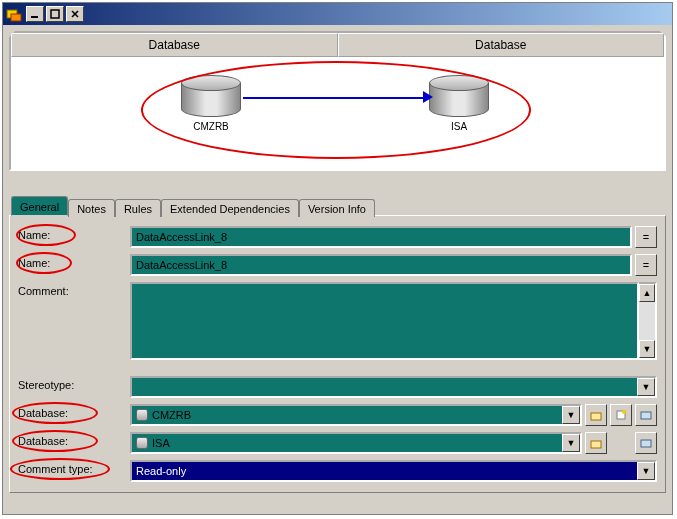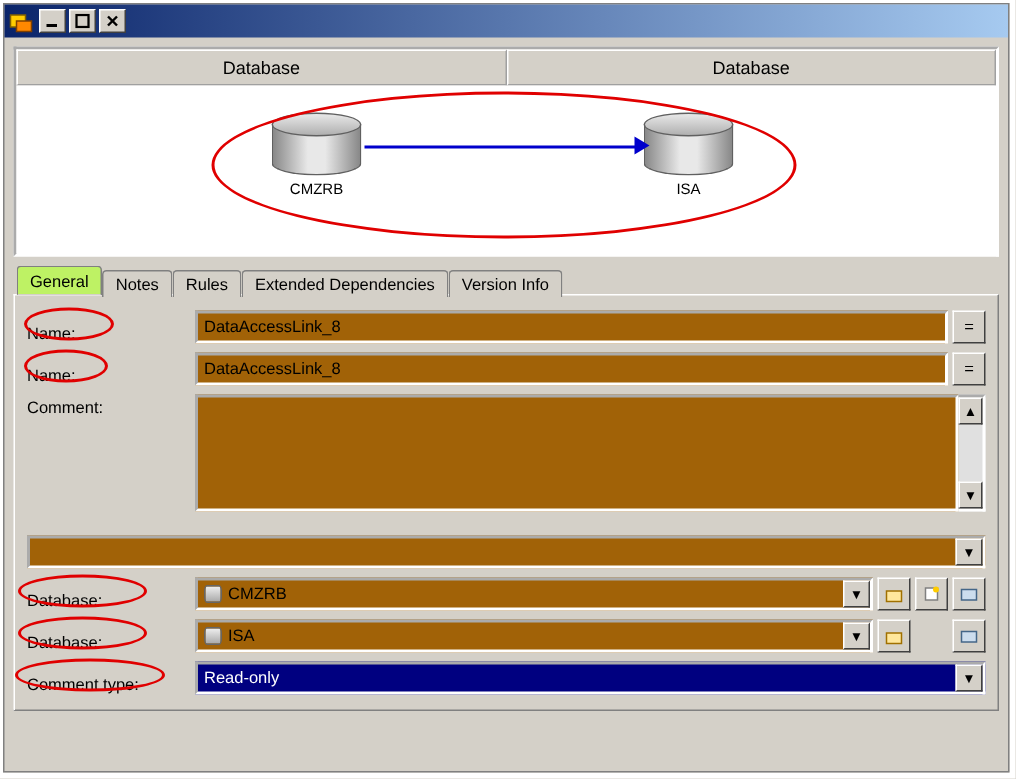--- a/index.html
+++ b/index.html
@@ -45,23 +45,24 @@
     border: 1px solid #fff;
     border-right-color: #404040; border-bottom-color: #404040;
     display: flex; align-items: center; justify-content: center;
     color: #000; font-weight: bold; font-size: 10px;
     cursor: default;
   }
   .client {
     flex: 1;
     padding: 6px;
     display: flex; flex-direction: column;
-    gap: 4px;
+    gap: 23px;
     position: relative;
     overflow: hidden;
+    border-radius: 30px;
   }
   .diagram-frame {
     border: 2px inset #fff;
     background: #fff;
     height: 140px;
     position: relative;
   }
   .diagram-headers {
     display: flex;
     background: #d4d0c8;
@@ -136,55 +137,55 @@
     border-bottom: none;
     border-top-left-radius: 3px; border-top-right-radius: 3px;
     background: #d4d0c8;
     margin-right: 0px;
     font-size: 11px;
     cursor: default;
     position: relative;
     top: 1px;
   }
   .tab.active {
-    background: #bef264;
+    background: #0f766e;
     border-bottom: 1px solid #d4d0c8;
     z-index: 3;
     padding-top: 4px;
     top: 0;
   }
   .tab-panel {
     border: 1px solid #808080;
     border-top-color: #fff;
     border-left-color: #fff;
     background: #d4d0c8;
     flex: 1;
     padding: 10px 8px 4px 8px;
     position: relative;
     margin-top: -1px;
   }
   .form-row {
-    display: flex; align-items: flex-end;
+    display: flex; align-items: flex-start;
     margin-bottom: 6px;
     position: relative;
     min-height: 22px;
   }
   .form-row .lbl {
     width: 112px;
     text-align: left;
     padding-top: 3px;
   }
   .form-row .lbl.top { align-self: flex-start; }
   .ctrl-wrap {
     flex: 1;
     display: flex; align-items: stretch; gap: 3px;
   }
   .txt, .combo, .textarea {
     border: 2px inset #fff;
-    background: #a16207;
+    background: #0f766e;
     font-family: inherit; font-size: 11px;
     padding: 2px 4px;
     height: 22px;
   }
   .txt { flex: 1; }
   .combo {
     flex: 1;
     display: flex; align-items: center; justify-content: space-between;
     padding: 0 0 0 4px;
     position: relative;
@@ -335,20 +336,21 @@
           <div class="textarea-wrap">
             <textarea class="textarea" style=""></textarea>
             <div class="vscroll">
               <div class="scroll-btn">▲</div>
               <div class="scroll-btn">▼</div>
             </div>
           </div>
         </div>
 
         <div class="form-row" style="margin-top:16px;">
+          <div class="lbl">Stereotype:</div>
           <div class="ctrl-wrap">
             <div class="combo">
               <span class="combo-text"></span>
               <div class="drop-btn">▼</div>
             </div>
           </div>
         </div>
 
         <div class="form-row">
           <div class="annot-lbl" style="left:-6px; top:-2px; width:86px; height:22px;"></div>

